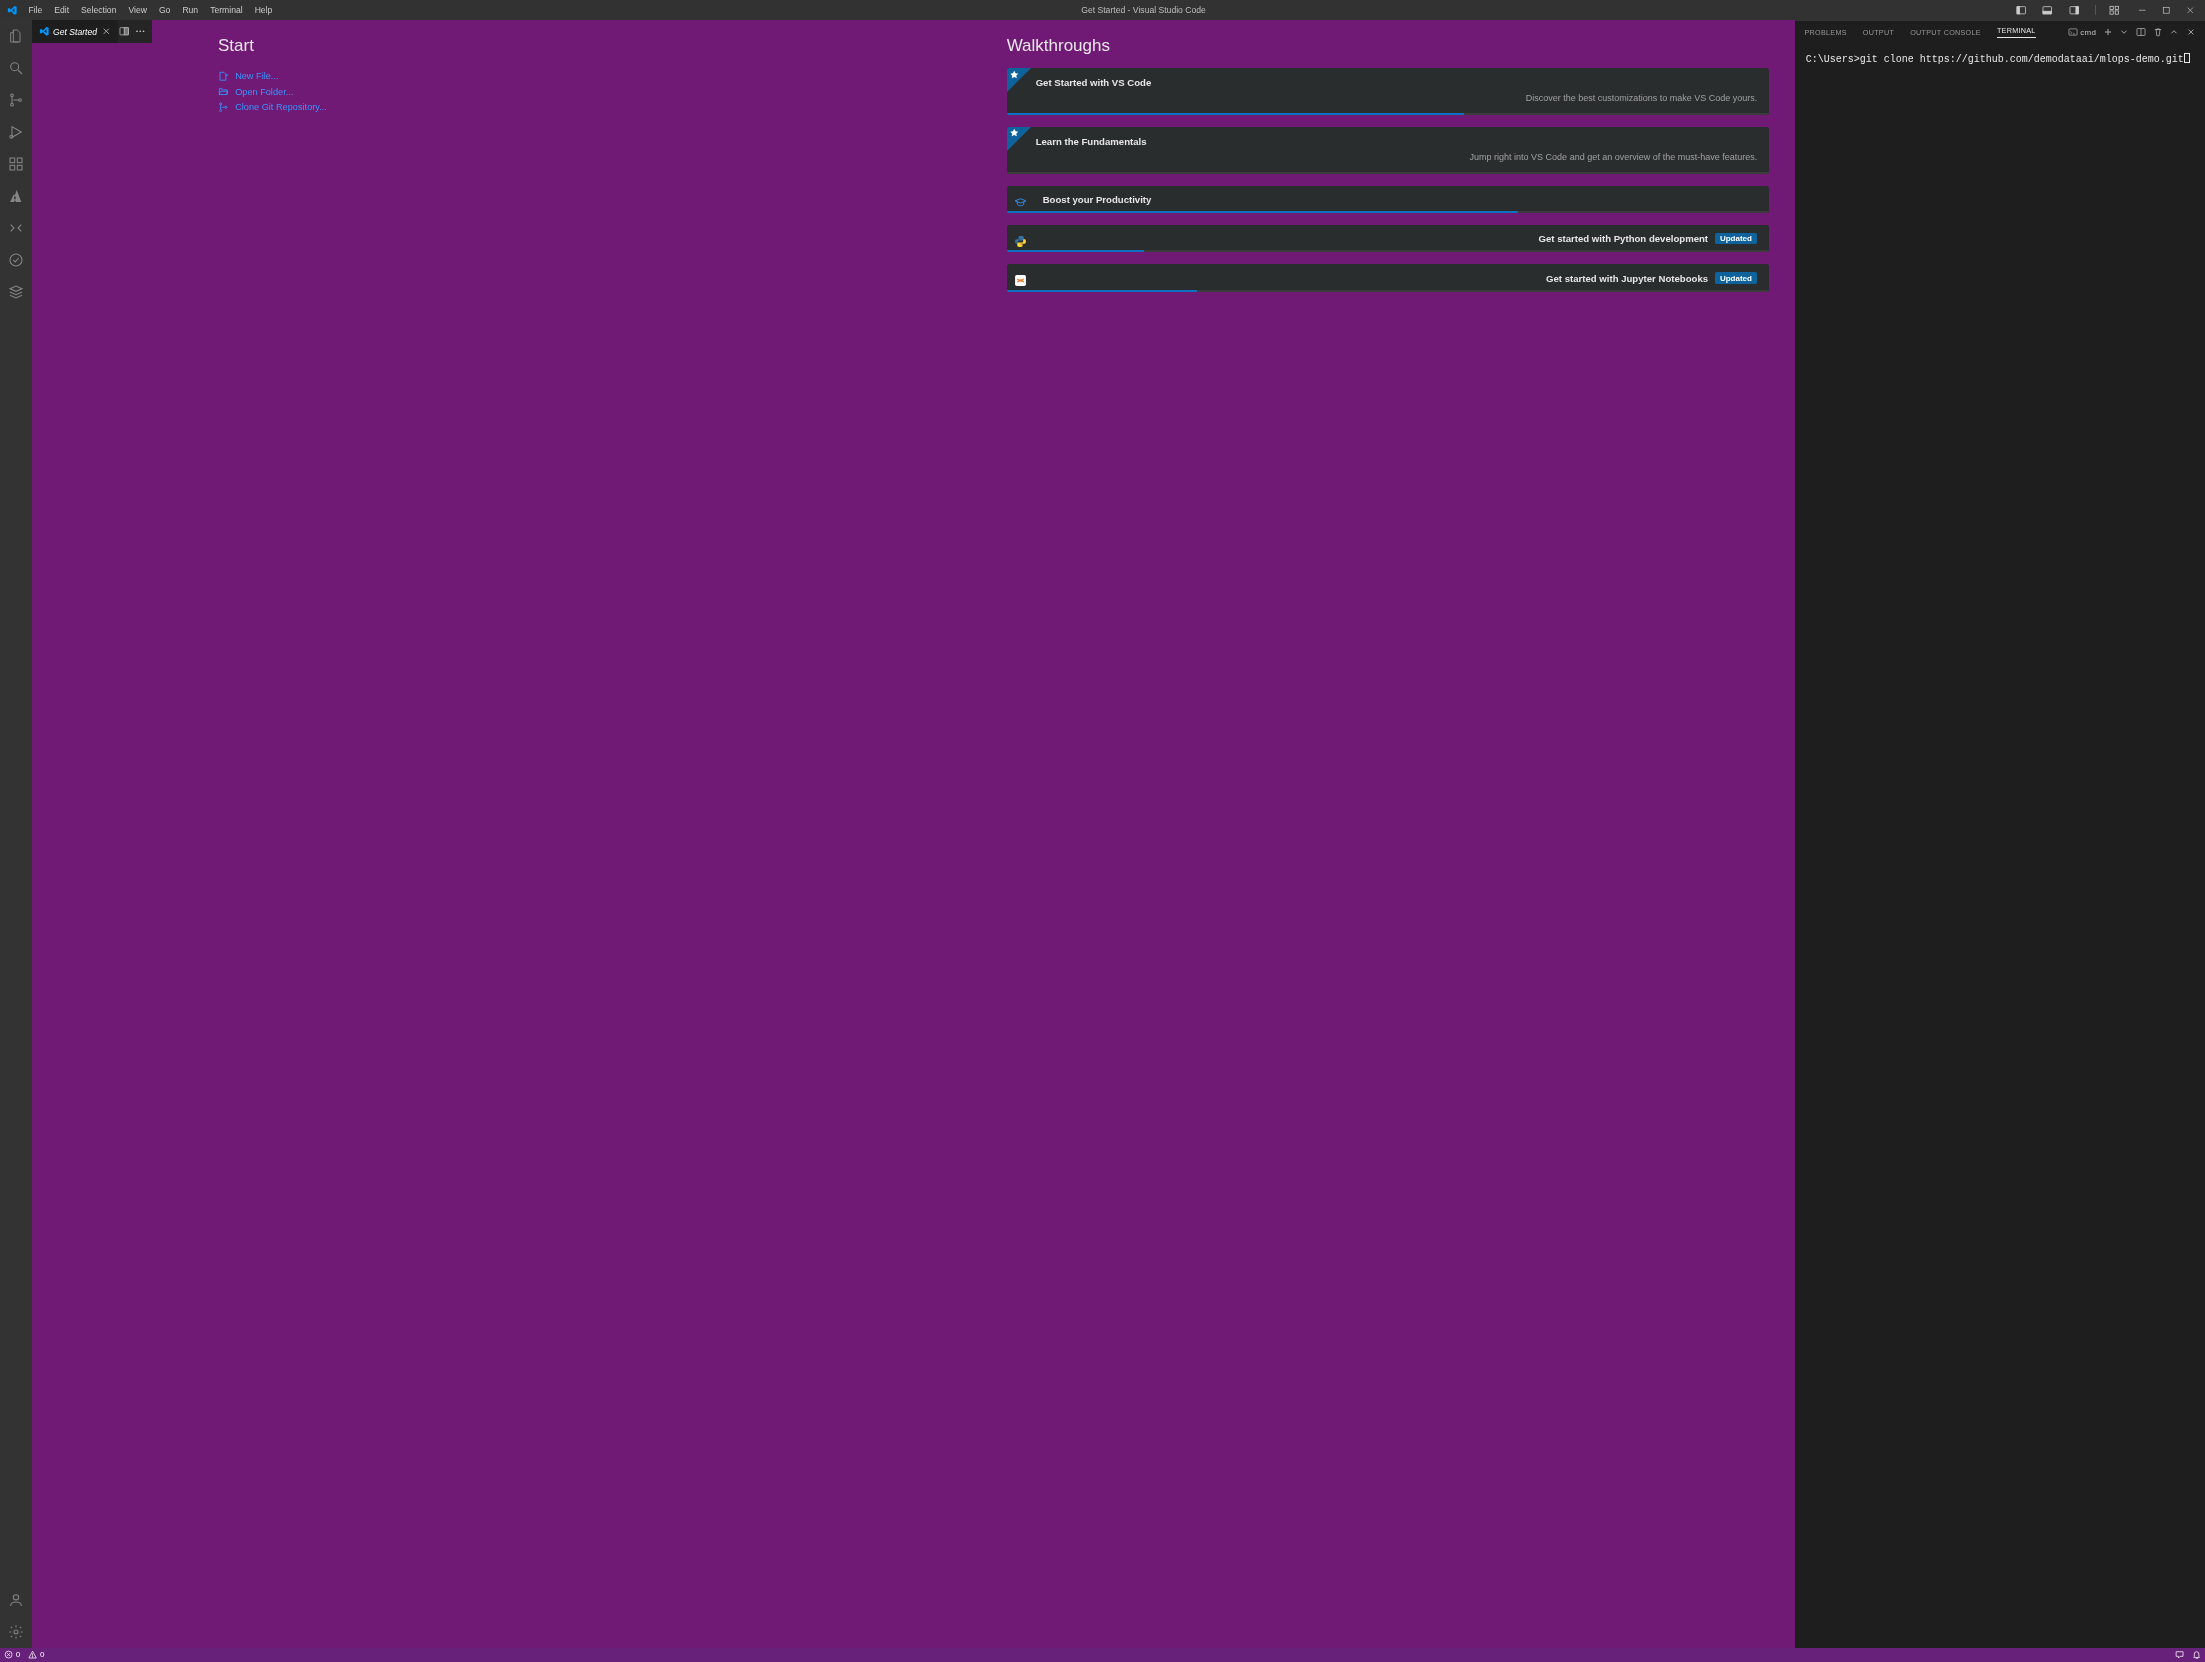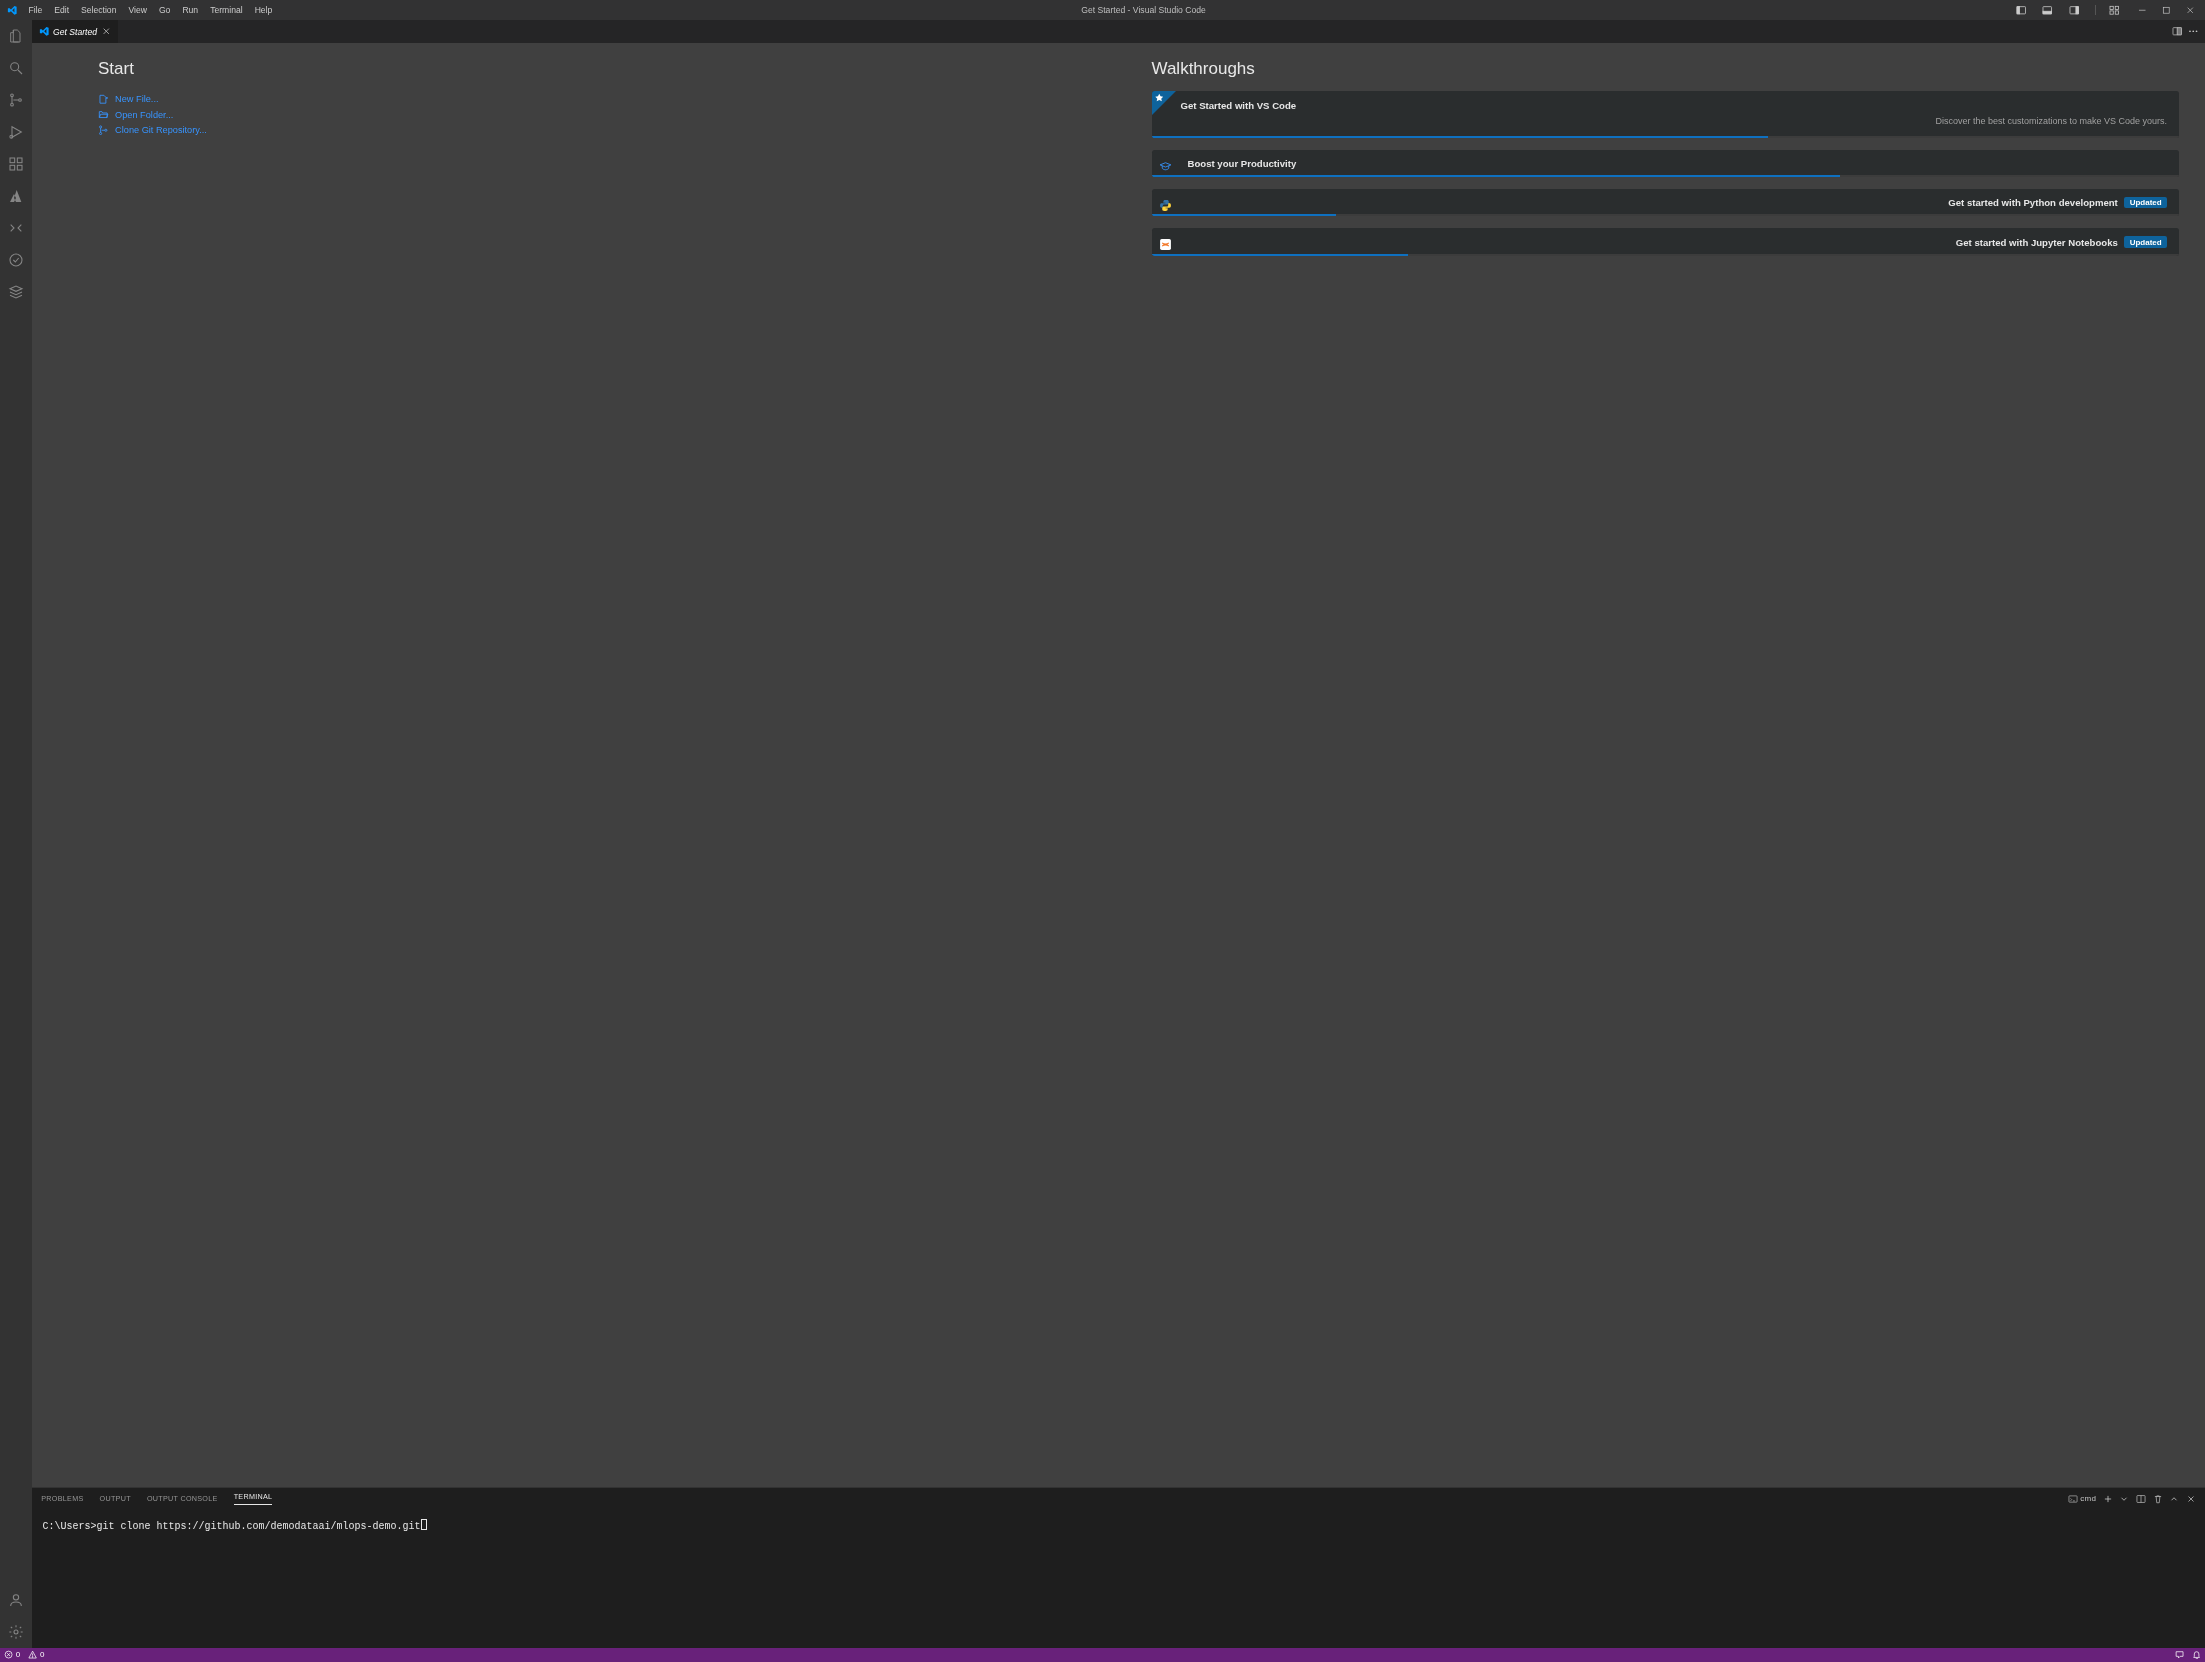--- a/index.html
+++ b/index.html
@@ -78,23 +78,23 @@
     display: flex; align-items: center; justify-content: center;
     color: #858585;
     position: relative;
   }
   .activitybar .aicon svg { width: 16px; height: 16px; }
 
   
   .editorpane {
     flex: 1;
     display: flex;
-    flex-direction: column;
+    flex-direction: row;
     min-width: 0;
-    background: #404040;
+    background: #701a75;
   }
 
   
   .tabrow {
     height: 23px;
     background: #252526;
     display: flex;
     align-items: stretch;
     flex-shrink: 0;
   }
@@ -475,20 +475,32 @@
                 <path d="M8 1l2 4 4 .6-3 3 1 4-4-2-4 2 1-4-3-3 4-.6z"></path>
               </svg>
           </div>
           <div class="walk-title">Get Started with VS Code</div>
           <div class="walk-desc">Discover the best customizations to make VS Code yours.</div>
           <div class="walk-progress">
               <div class="fill" style="width:60%"></div>
             </div>
         </div>
 
+        <div class="walk-card">
+          <div class="walk-star">
+            <svg viewBox="0 0 16 16" fill="currentColor">
+                <path d="M8 1l2 4 4 .6-3 3 1 4-4-2-4 2 1-4-3-3 4-.6z"></path>
+              </svg>
+          </div>
+          <div class="walk-title">Learn the Fundamentals</div>
+          <div class="walk-desc">Jump right into VS Code and get an overview of the must-have features.</div>
+          <div class="walk-progress">
+              <div class="fill" style="width:0%"></div>
+            </div>
+        </div>
 
         <div class="walk-card slim">
           <div class="walk-icon-slot">
             <svg viewBox="0 0 24 24" fill="none" stroke="#3794ff" stroke-width="1.6">
                 <path d="M2 9l10-4 10 4-10 4-10-4z"></path>
                 <path d="M6 11v4c0 1 3 3 6 3s6-2 6-3v-4"></path>
               </svg>
           </div>
           <div class="walk-title">Boost your Productivity</div>
           <div class="walk-progress">

